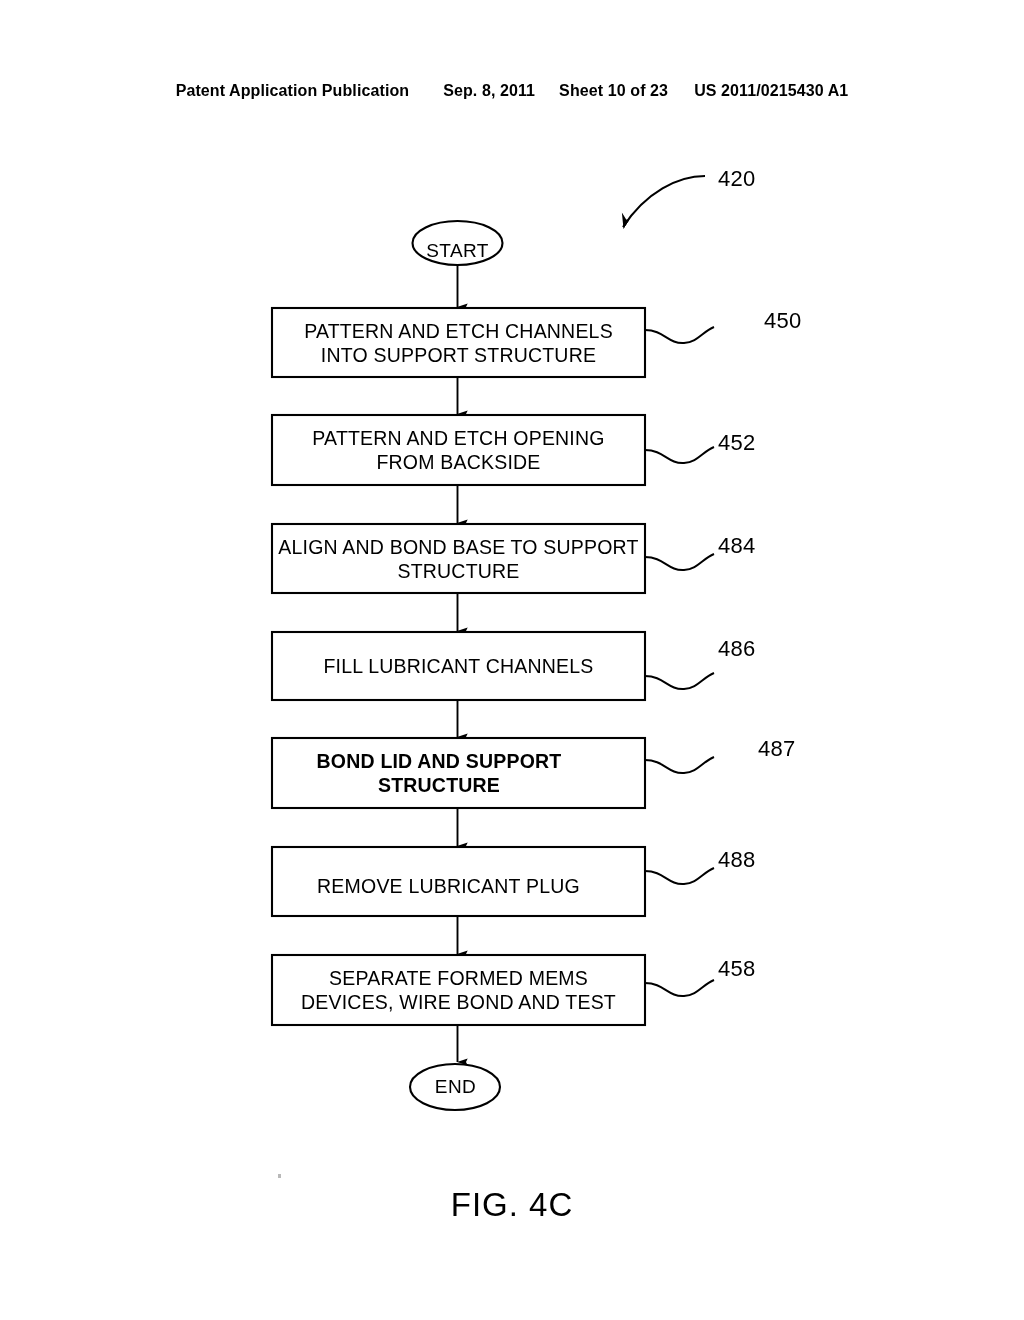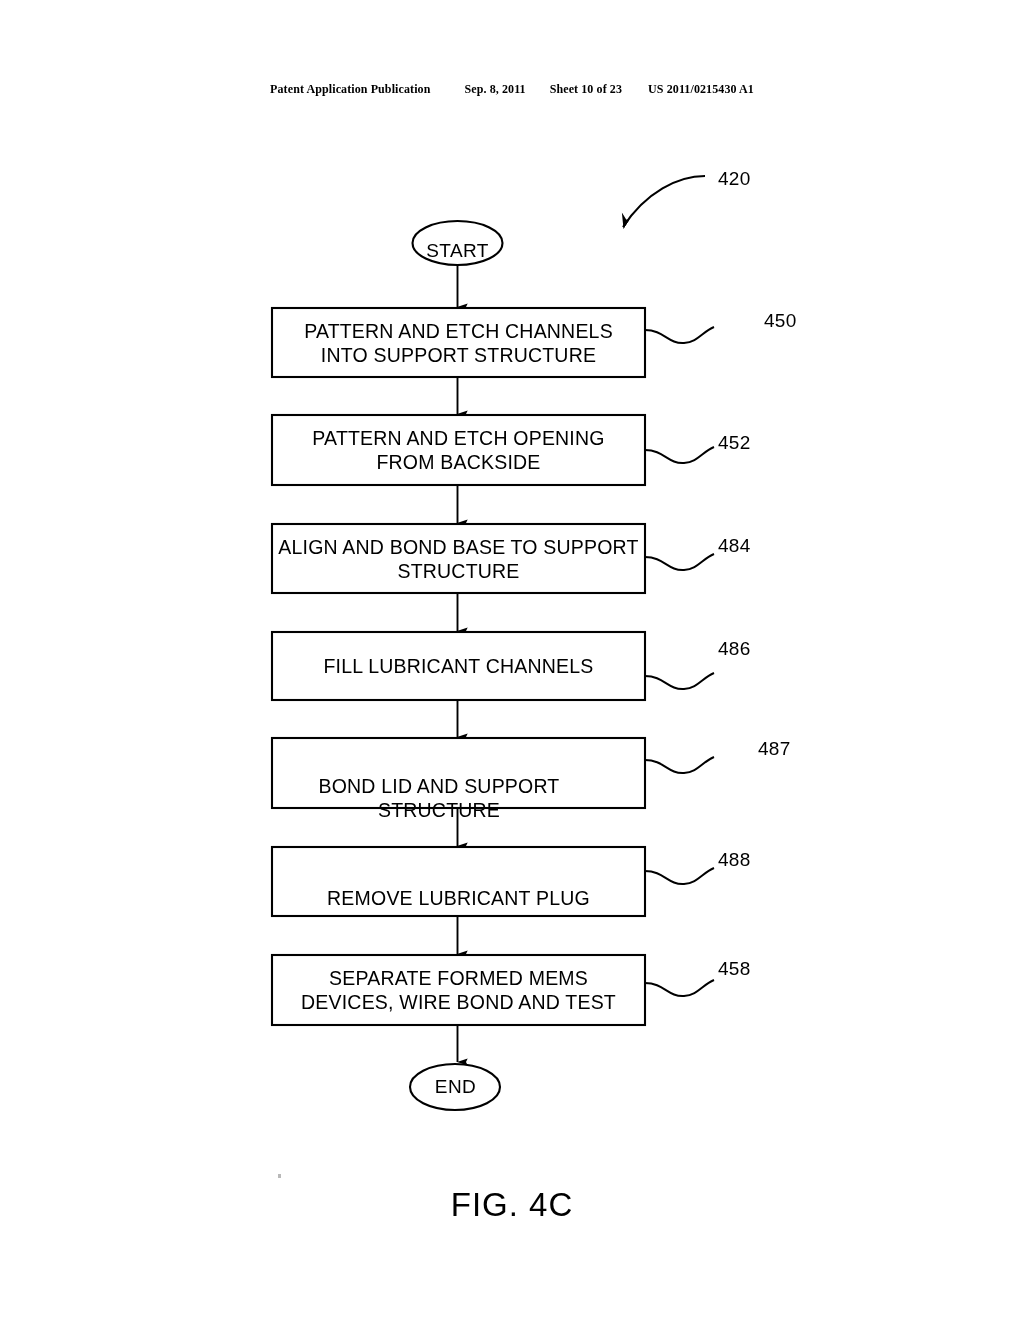--- a/index.html
+++ b/index.html
@@ -20,23 +20,23 @@
     overflow: hidden;
   }
 
   
   #header {
     position: absolute;
     left: 0;
     top: 82px;
     width: 1024px;
     text-align: center;
-    font-family: Liberation Serif, serif;
+    font-family: Liberation Sans, sans-serif;
     font-weight: bold;
-    font-size: 12px;
+    font-size: 16px;
     letter-spacing: 0.1px;
     white-space: nowrap;
   }
   #header .seg { display: inline-block; vertical-align: baseline; }
   #header .gap-lg { display: inline-block; width: 34px; }
   #header .gap-md { display: inline-block; width: 26px; }
   #header .gap-sm { display: inline-block; width: 24px; }
 
   
   #figure-svg {
@@ -61,21 +61,21 @@
     white-space: pre-line;
     letter-spacing: 0.2px;
   }
   .terminal-label {
     font-size: 19px;
     letter-spacing: 0.4px;
   }
   .ref-label {
     position: absolute;
     font-family: "Liberation Sans", sans-serif;
-    font-size: 19px;
+    font-size: 22px;
     line-height: 22px;
     letter-spacing: 0.3px;
     color: #000000;
     white-space: nowrap;
   }
   #fig-caption {
     position: absolute;
     left: 0;
     top: 1186px;
     width: 1024px;
@@ -159,23 +159,23 @@
 
   <div class="node-label terminal-label" style="left:410px; top:1064px; width:91px; height:46px;">END</div>
 
   <div class="node-label" style="left:272px; top:308px; width:373px; height:69px;">PATTERN AND ETCH CHANNELS
 INTO SUPPORT STRUCTURE</div>
   <div class="node-label" style="left:272px; top:415px; width:373px; height:70px;">PATTERN AND ETCH OPENING
 FROM BACKSIDE</div>
   <div class="node-label" style="left:272px; top:524px; width:373px; height:69px;">ALIGN AND BOND BASE TO SUPPORT
 STRUCTURE</div>
   <div class="node-label" style="left:272px; top:632px; width:373px; height:68px;">FILL LUBRICANT CHANNELS</div>
-  <div class="node-label" style="left:272px; top:763px; width:334px; height:70px;">BOND LID AND SUPPORT
+  <div class="node-label" style="left:272px; top:738px; width:334px; height:70px;font-weight:bold;">BOND LID AND SUPPORT
 STRUCTURE</div>
-  <div class="node-label" style="left:272px; top:847px; width:373px; height:77px;margin-top:12px;">REMOVE LUBRICANT PLUG</div>
+  <div class="node-label" style="left:262px; top:847px; width:373px; height:77px;">REMOVE LUBRICANT PLUG</div>
   <div class="node-label" style="left:272px; top:955px; width:373px; height:70px;">SEPARATE FORMED MEMS
 DEVICES, WIRE BOND AND TEST</div>
 
   <div class="ref-label" style="left:718px; top:168px;">420</div>
   <div class="ref-label" style="left:718px; top:310px;margin-left:46px;">450</div>
   <div class="ref-label" style="left:718px; top:432px;">452</div>
   <div class="ref-label" style="left:718px; top:535px;">484</div>
   <div class="ref-label" style="left:718px; top:638px;">486</div>
   <div class="ref-label" style="left:718px; top:738px;margin-left:40px;">487</div>
   <div class="ref-label" style="left:718px; top:849px;">488</div>

